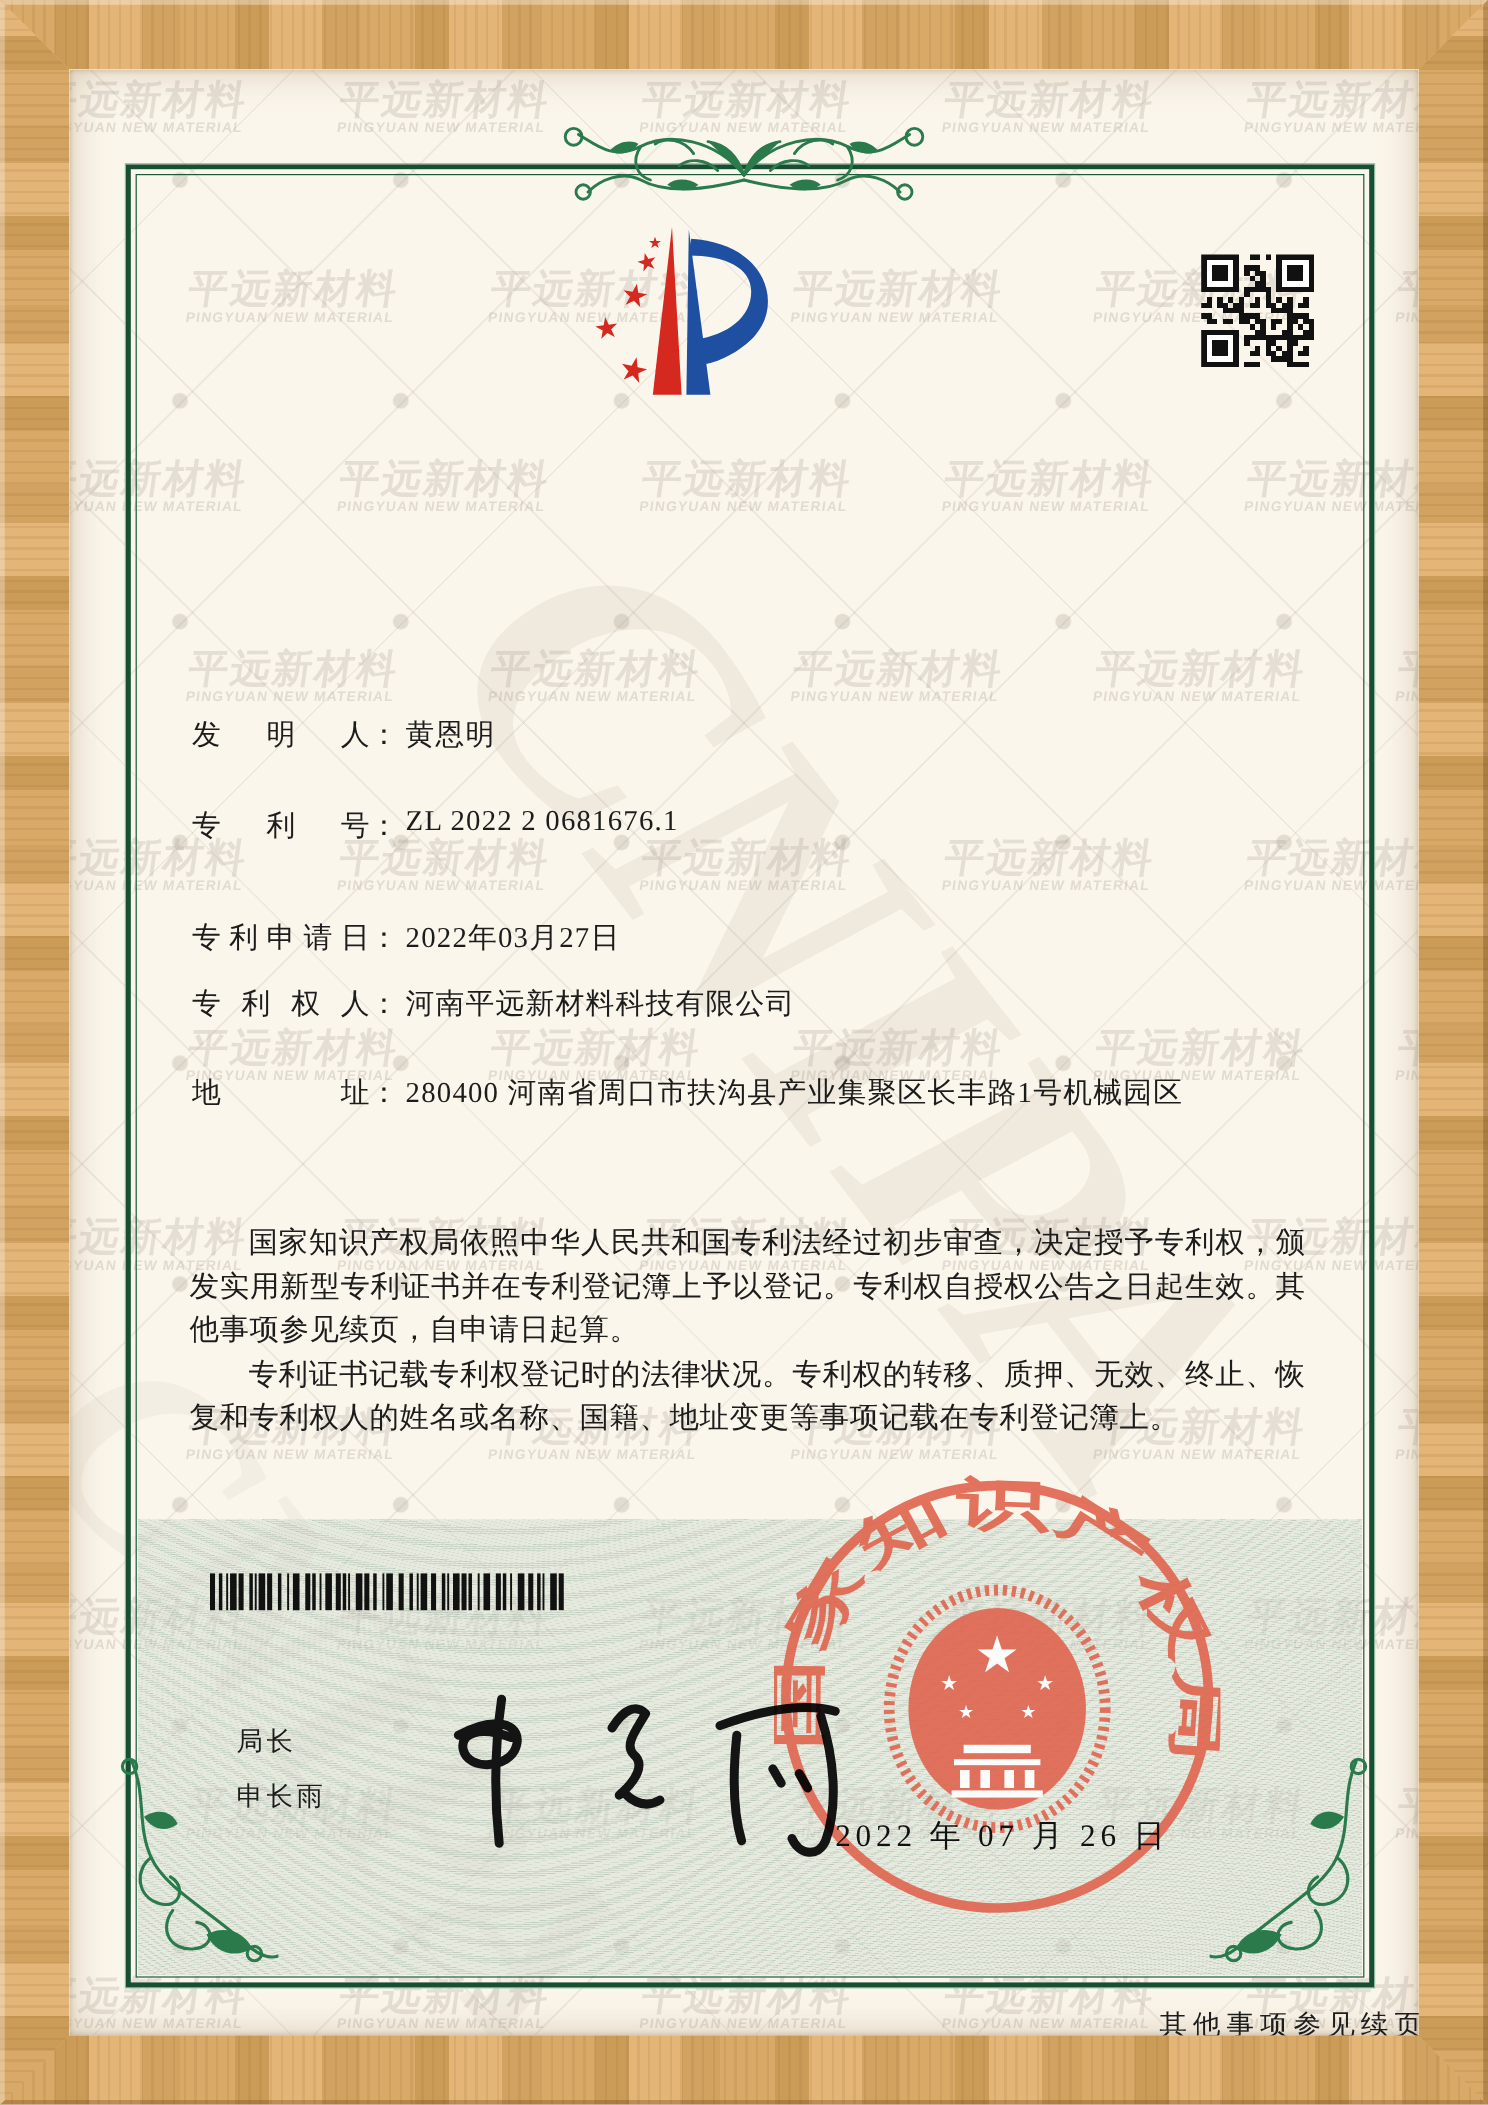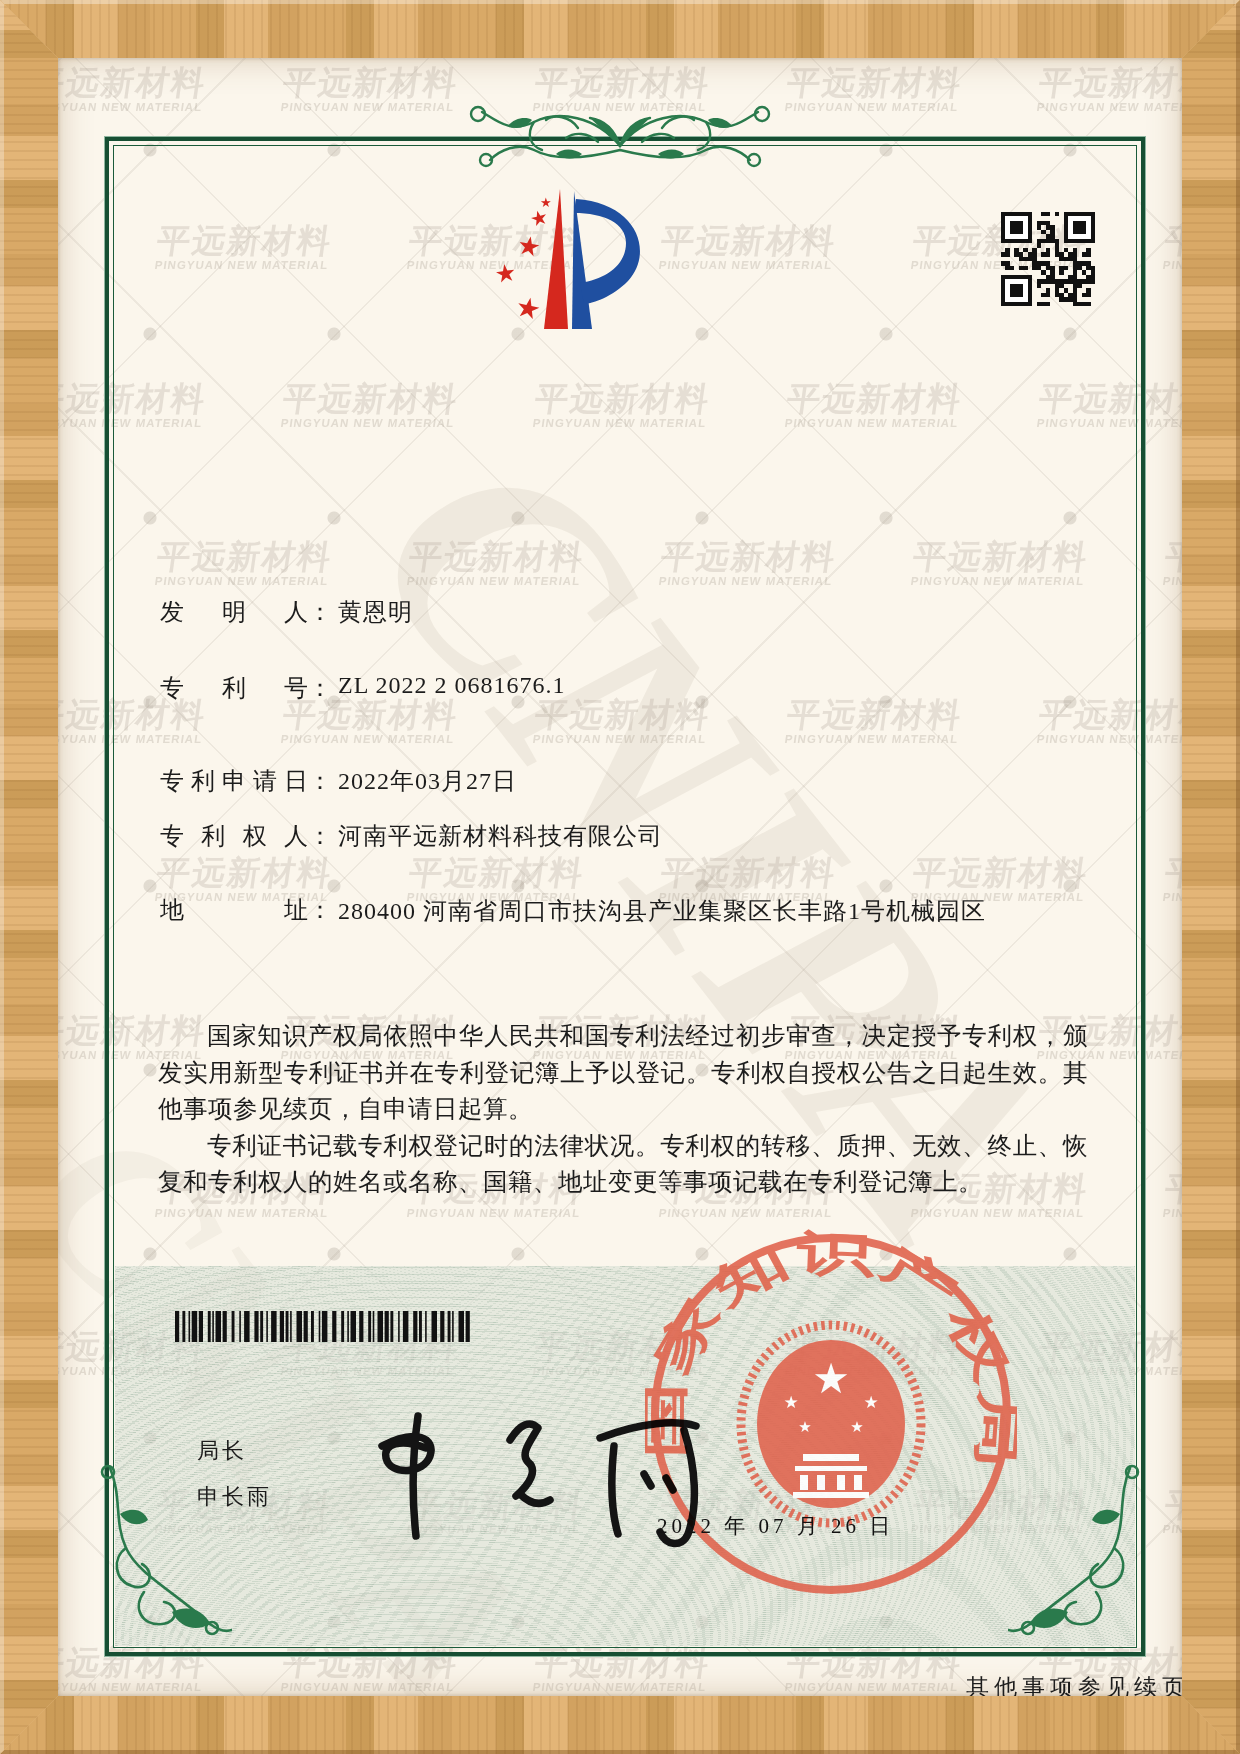--- a/index.html
+++ b/index.html
@@ -63,21 +63,21 @@
   .fvalue.wrap{width:782px;line-height:34px;}
   .grantrow{position:absolute;left:160px;top:966px;font-size:24px;white-space:nowrap;}
   .grantrow .pair2{margin-left:96px;}
   .paras{position:absolute;left:158px;top:1018px;width:930px;font-size:24.5px;line-height:36.5px;
          letter-spacing:.5px;text-align:justify;}
   .paras p{margin:0;text-indent:2em;}
   .barcode{position:absolute;left:175px;top:1311px;width:296px;height:31px;}
   .director{position:absolute;left:197px;top:1428px;font-size:22px;letter-spacing:3px;line-height:46px;}
   .signature{position:absolute;left:360px;top:1388px;}
   .seal{position:absolute;left:645px;top:1228px;width:372px;height:372px;opacity:.88;mix-blend-mode:multiply;}
-  .seal-date{position:absolute;left:657px;top:1512px;font-size:21px;letter-spacing:4px;color:#111;z-index:12;}
+  .seal-date{position:absolute;left:696px;top:1512px;font-size:26px;letter-spacing:4px;color:#111;z-index:12;}
   .pageinfo{position:absolute;left:0;top:1600px;width:1190px;text-align:center;font-size:22px;letter-spacing:3px;}
   .footnote{position:absolute;left:0;top:1672px;width:1190px;text-align:right;font-size:23px;letter-spacing:5px;z-index:12;}
 </style>
 </head>
 <body>
 
 <div class="page">
 
   <div class="paper">
     <div class="lattice"></div>

